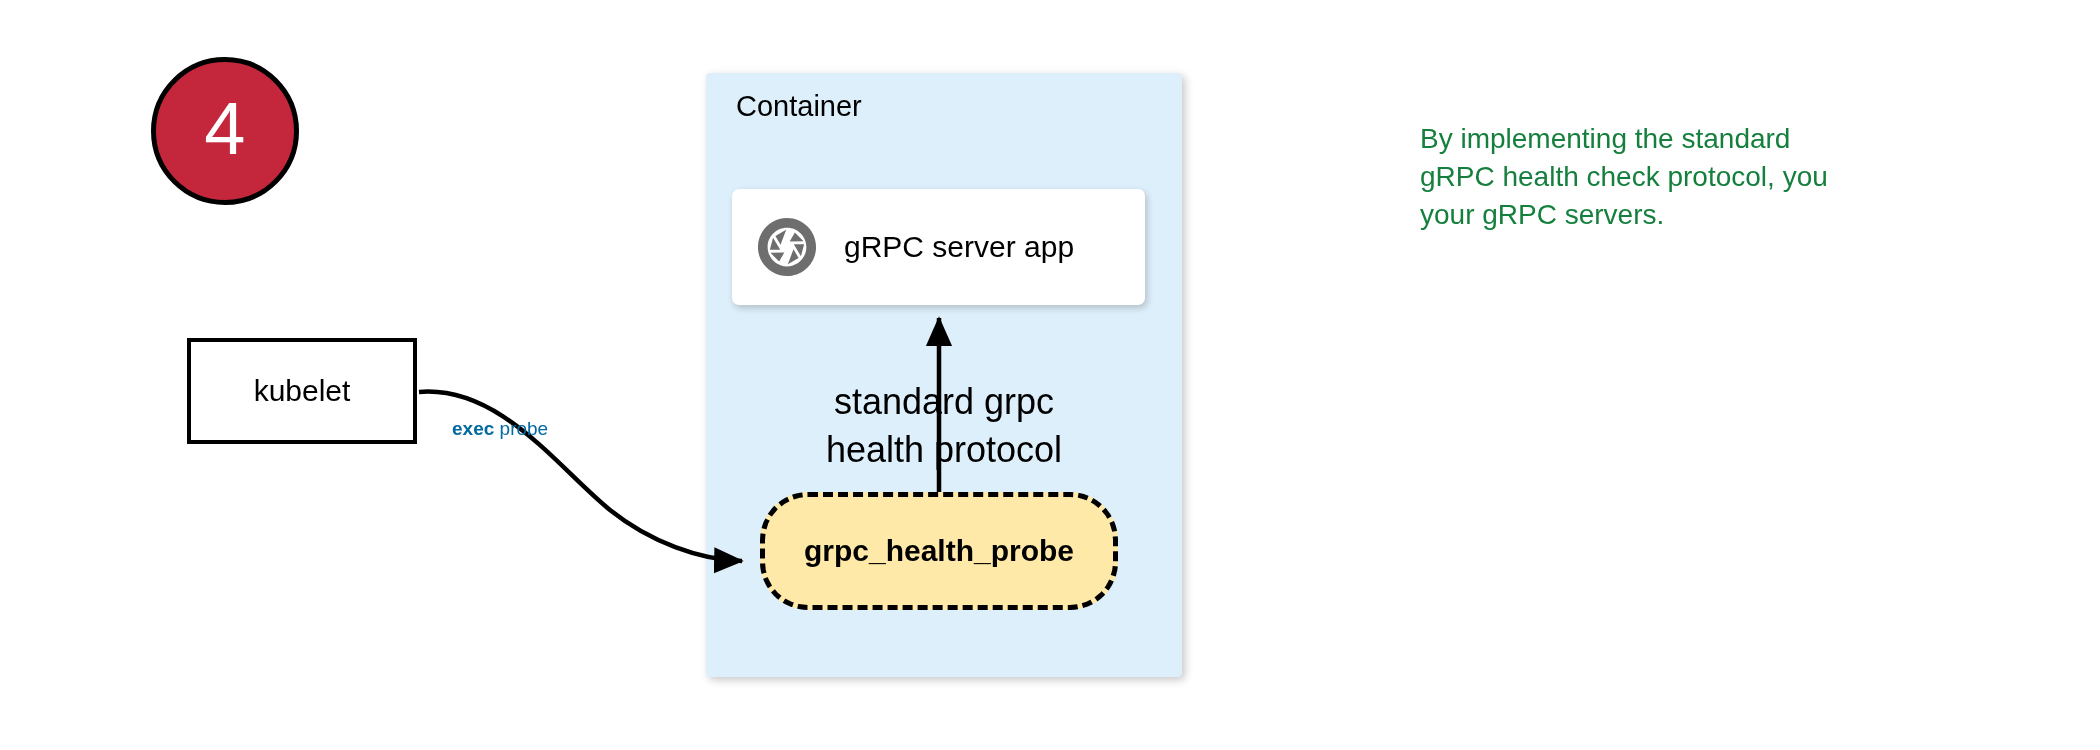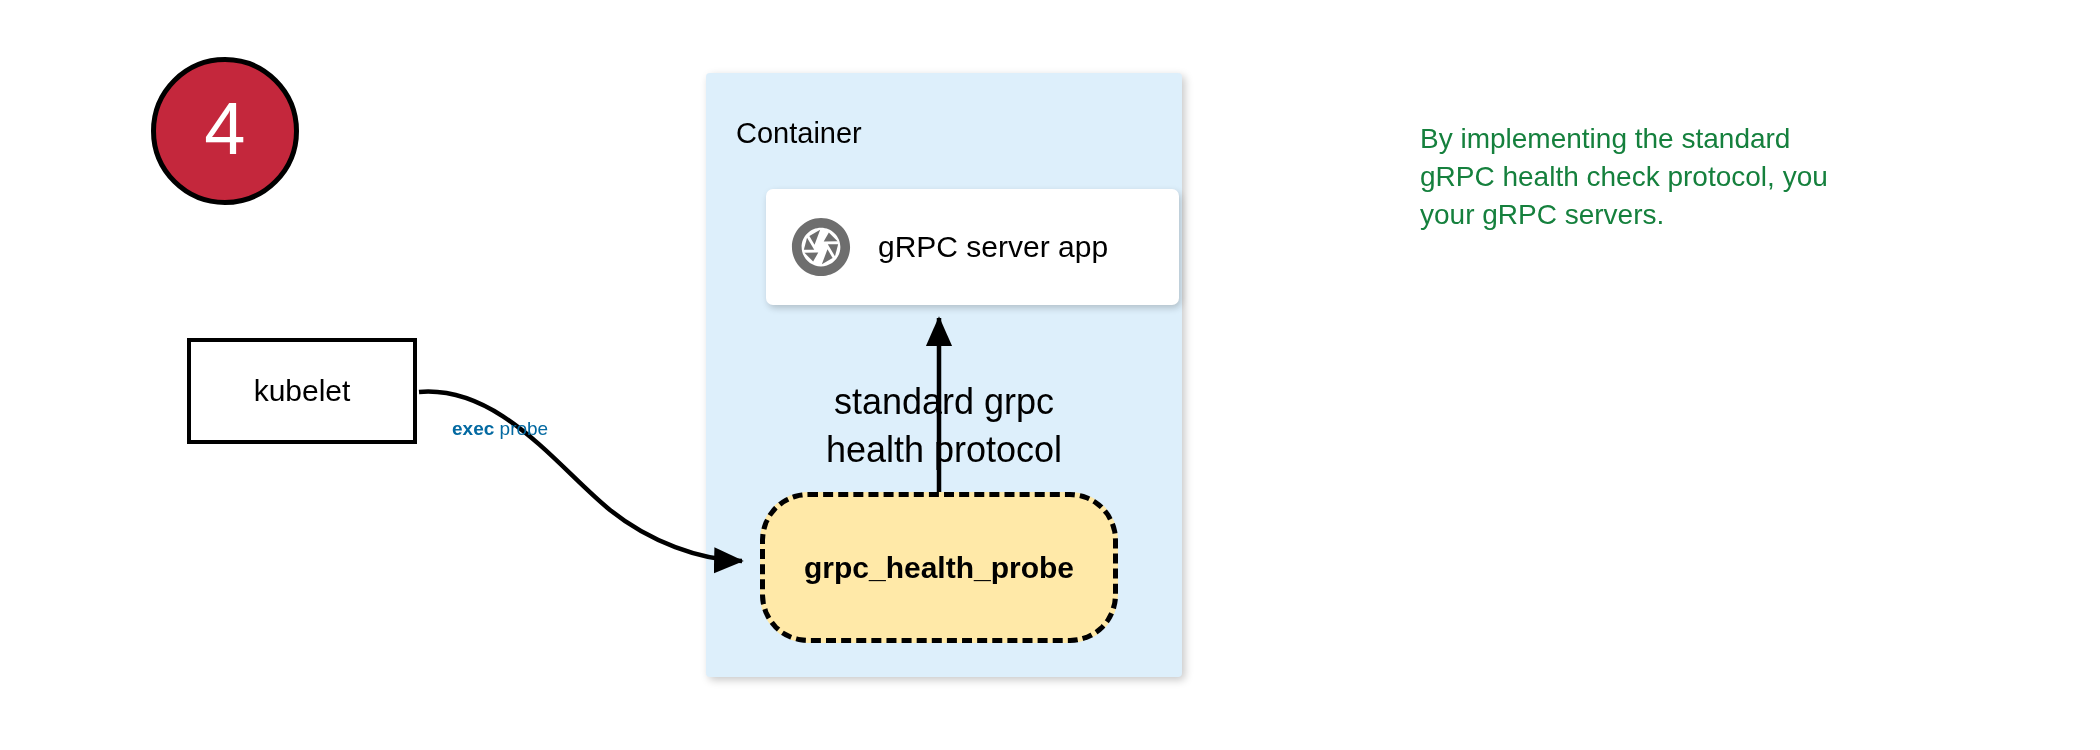--- a/index.html
+++ b/index.html
@@ -70,61 +70,60 @@
     top: 73px;
     width: 476px;
     height: 604px;
     background: #ddeffb;
     border-radius: 4px;
     box-shadow: 3px 3px 9px rgba(0,0,0,0.22);
   }
   .container-title {
     position: absolute;
     left: 30px;
-    top: 44px;
+    top: 17px;
     font-size: 29px;
     color: #000000;
   }
 
   
   .server-card {
     position: absolute;
     left: 732px;
     top: 189px;
     width: 413px;
     height: 116px;
     background: #ffffff;
     border-radius: 7px;
     box-shadow: 2px 3px 7px rgba(0,0,0,0.20);
     display: flex;
     align-items: center;
     padding-left: 24px;
     box-sizing: border-box;
-    margin-left: 34px;
   }
   .aperture-icon {
     width: 62px;
     height: 62px;
     flex: 0 0 auto;
     display: block;
   }
   .server-card-label {
     font-size: 30px;
     margin-left: 26px;
     color: #000000;
     white-space: nowrap;
   }
 
   
   .probe-pill {
     position: absolute;
     left: 760px;
     top: 492px;
     width: 358px;
-    height: 151px;
+    height: 118px;
     background: #ffe9a8;
     border: 5px dashed #000000;
     border-radius: 48px;
     box-sizing: border-box;
     display: flex;
     flex-direction: column;
     align-items: center;
     justify-content: center;
   }
   .probe-title {

